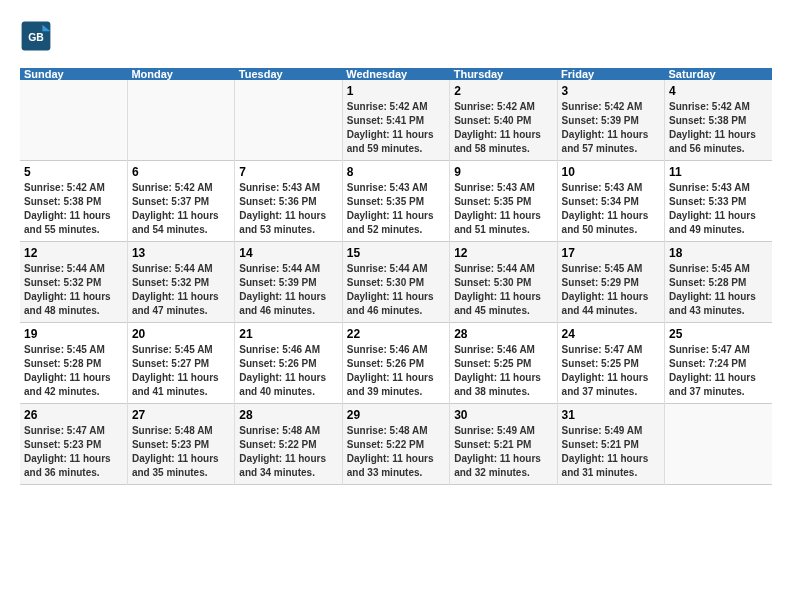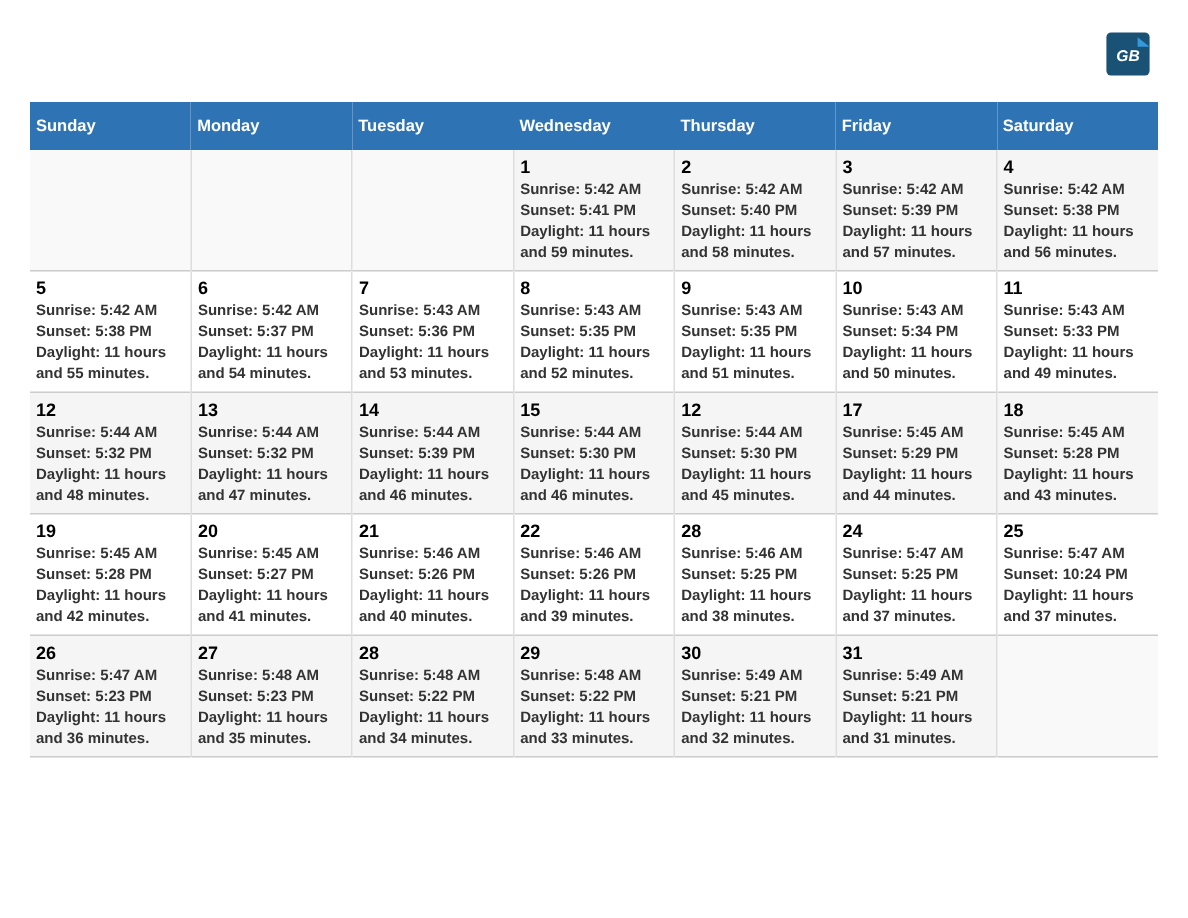--- a/index.html
+++ b/index.html
@@ -34,36 +34,35 @@
       color: #1a5276;
       line-height: 1.2;
     }
     .logo-icon {
       width: 32px;
       height: 32px;
       margin-right: 4px;
     }
     .top-bar {
       display: flex;
-      justify-content: flex-end;
+      justify-content: flex-start;
       align-items: flex-start;
       margin-bottom: 8px;
-      font-style: italic;
     }
     table {
       width: 100%;
       border-collapse: collapse;
       font-size: 10.5px;
     }
     thead tr {
       background-color: #2e74b5;
       color: white;
     }
     thead th {
-      padding: 10px 4px;
+      padding: 0 4px;
       text-align: left;
       font-weight: bold;
       font-size: 11px;
     }
     tbody tr {
       border-bottom: 1px solid #ccc;
     }
     tbody tr:nth-child(odd) {
       background-color: #f5f5f5;
     }
@@ -279,21 +278,21 @@
         </td>
         <td>
           <span class="day-num">24</span>
           <div class="cell-text">Sunrise: 5:47 AM
 Sunset: 5:25 PM
 Daylight: 11 hours and 37 minutes.</div>
         </td>
         <td>
           <span class="day-num">25</span>
           <div class="cell-text">Sunrise: 5:47 AM
-Sunset: 10:24 PM
+Sunset: 7:24 PM
 Daylight: 11 hours and 37 minutes.</div>
         </td>
       </tr>
       <tr>
         <td>
           <span class="day-num">26</span>
           <div class="cell-text">Sunrise: 5:47 AM
 Sunset: 5:23 PM
 Daylight: 11 hours and 36 minutes.</div>
         </td>

